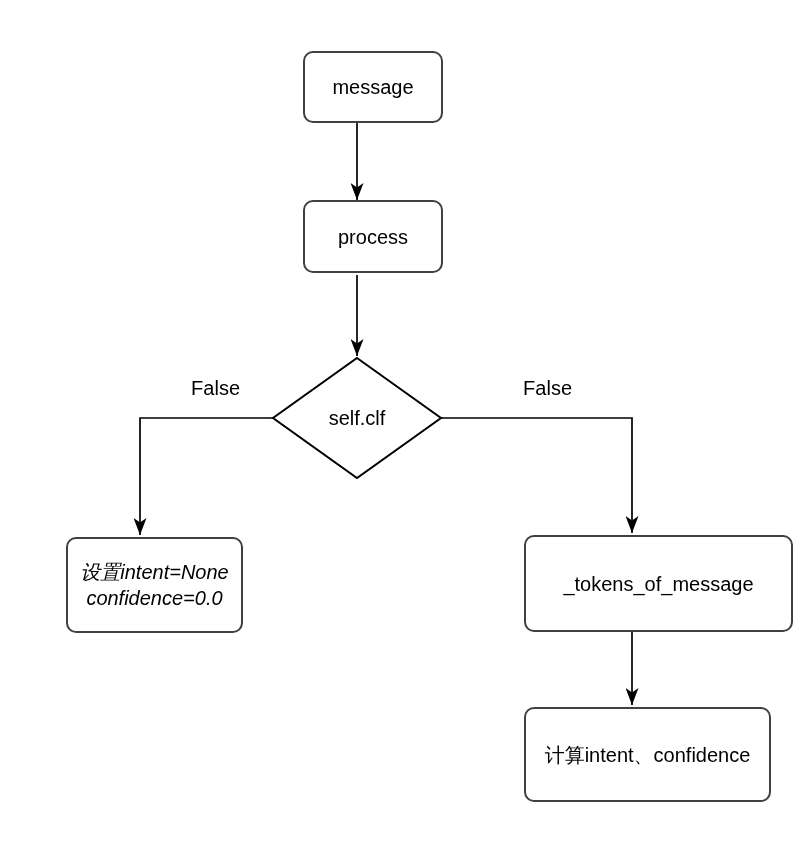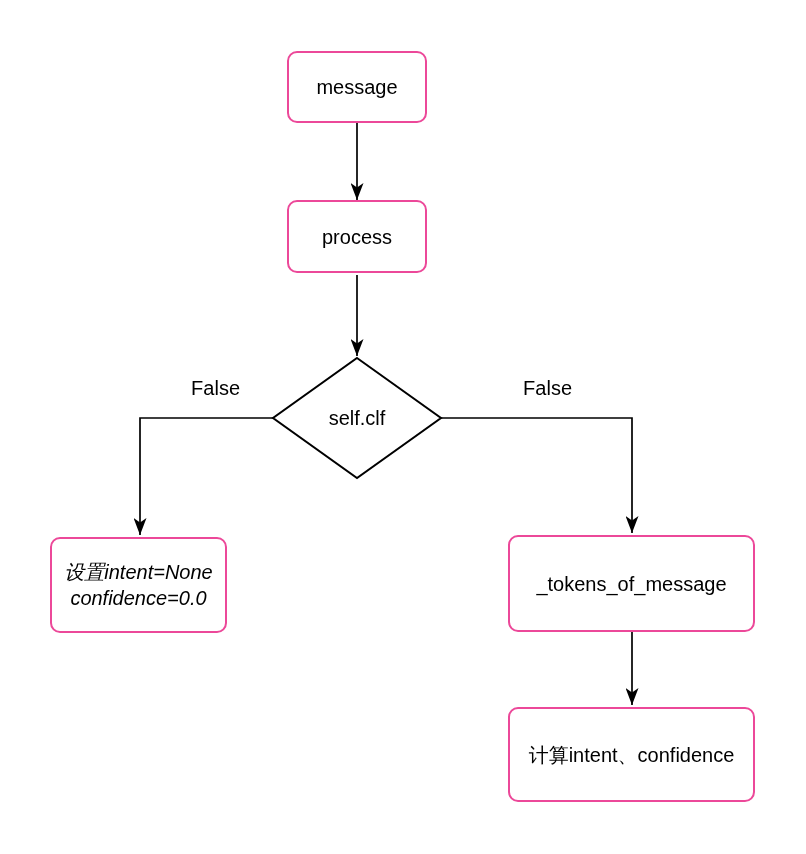--- a/index.html
+++ b/index.html
@@ -18,38 +18,39 @@
   }
   svg.wires {
     position: absolute;
     left: 0; top: 0;
     width: 806px;
     height: 854px;
   }
   .node {
     position: absolute;
     box-sizing: border-box;
-    border: 2px solid #ec4899;
+    border: 2px solid #404040;
     border-radius: 10px;
     background: #ffffff;
     display: flex;
     flex-direction: column;
     align-items: center;
     justify-content: center;
     font-size: 20px;
     line-height: 26px;
     text-align: center;
+    margin-left: 16px;
   }
   .node .label {
     white-space: nowrap;
   }
   .node-message  { left: 287px; top: 51px;  width: 140px; height: 72px; }
   .node-process  { left: 287px; top: 200px; width: 140px; height: 73px; }
   .node-set-intent { left: 50px;  top: 537px; width: 177px; height: 96px; font-style: italic; }
-  .node-tokens   { left: 508px; top: 535px; width: 247px; height: 97px; }
+  .node-tokens   { left: 508px; top: 535px; width: 269px; height: 97px; }
   .node-compute  { left: 508px; top: 707px; width: 247px; height: 95px; }
   .diamond-label {
     position: absolute;
     left: 273px; top: 405px;
     width: 168px;
     text-align: center;
     font-size: 20px;
     line-height: 26px;
   }
   .edge-label {

